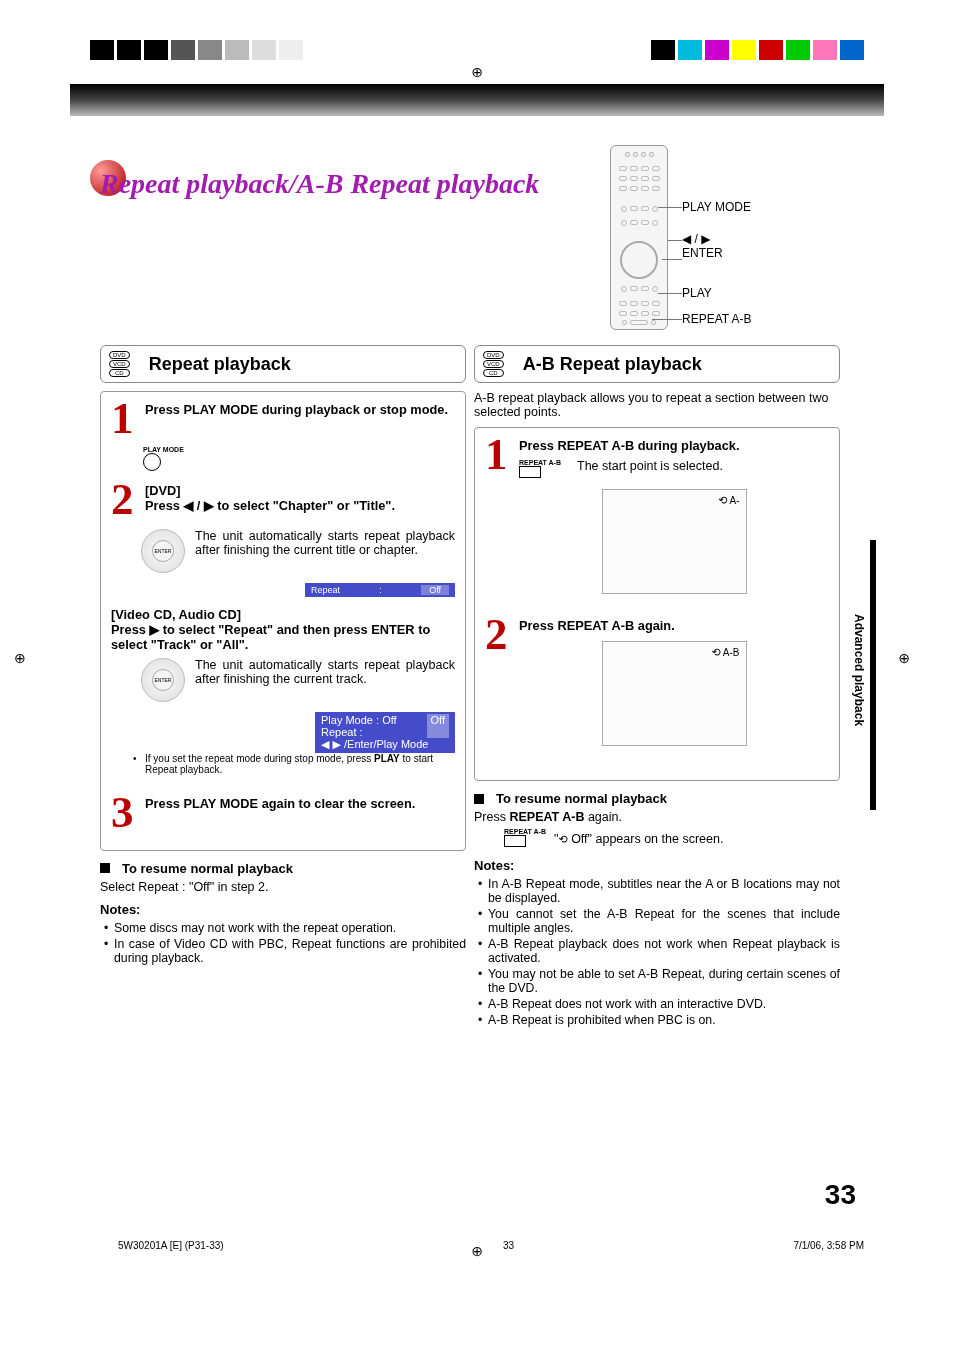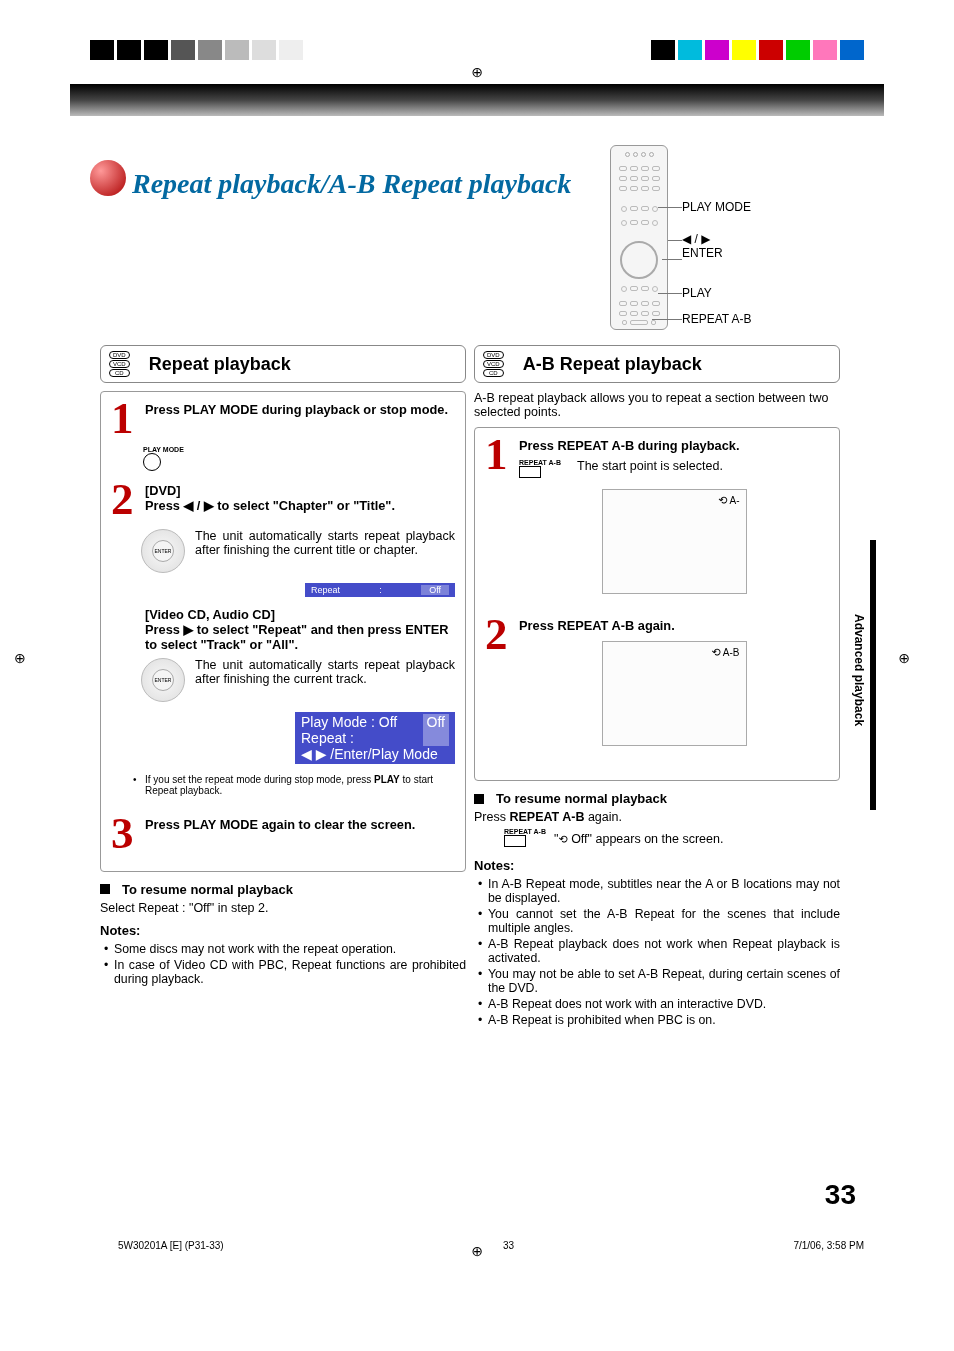--- a/index.html
+++ b/index.html
@@ -42,22 +42,21 @@
     background: linear-gradient(to bottom, #000 0%, #444 50%, #bbb 100%);
   }
   .page-title {
     position: absolute;
     top: 168px;
     left: 100px;
     font-family: "Times New Roman", serif;
     font-style: italic;
     font-weight: bold;
     font-size: 28px;
-    color: #0369a1;
-    margin-left: 32px;
+    color: #a21caf;
   }
   .title-bullet {
     position: absolute;
     top: 160px;
     left: 90px;
     width: 36px;
     height: 36px;
     border-radius: 50%;
     background: radial-gradient(circle at 30% 30%, #f99, #a00);
   }
@@ -200,25 +199,24 @@
     justify-content: space-between;
     gap: 20px;
     width: 150px;
     margin-left: auto;
     margin-bottom: 10px;
   }
   .osd .val { background: rgba(255,255,255,0.3); padding: 0 8px; }
   .osd-wide {
     background: #444cc9;
     color: #fff;
-    font-size: 14px;
+    font-size: 11px;
     padding: 2px 6px;
-    width: 160px;
+    width: 140px;
     margin-left: auto;
-    margin-bottom: 10px;
   }
   .osd-wide .line1 { display: flex; justify-content: space-between; }
   .osd-wide .val { background: rgba(255,255,255,0.35); padding: 0 4px; }
   .screen-frame {
     border: 1px solid #aaa;
     width: 145px;
     height: 105px;
     margin: 8px auto 14px auto;
     background: #fcfcfc;
     position: relative;
@@ -461,21 +459,21 @@
       <div class="desc-flex">
         <div class="dpad"></div>
         <div class="indent-desc">The unit automatically starts repeat playback after finishing the current title or chapter.</div>
       </div>
       <div class="osd">
         <span>Repeat</span>
         <span>:</span>
         <span class="val">Off</span>
       </div>
 
-      <div style="margin-left:34px; margin-bottom:6px">
+      <div style="margin-bottom:6px">
         <div><b>[Video CD, Audio CD]</b></div>
         <div class="step-title" style="font-weight:bold">Press ▶ to select "Repeat" and then press ENTER to select "Track" or "All".</div>
       </div>
       <div class="desc-flex">
         <div class="dpad"></div>
         <div class="indent-desc">The unit automatically starts repeat playback after finishing the current track.</div>
       </div>
       <div class="osd-wide">
         <div class="line1">
             <span>Play Mode :   Off     Repeat  :</span>

